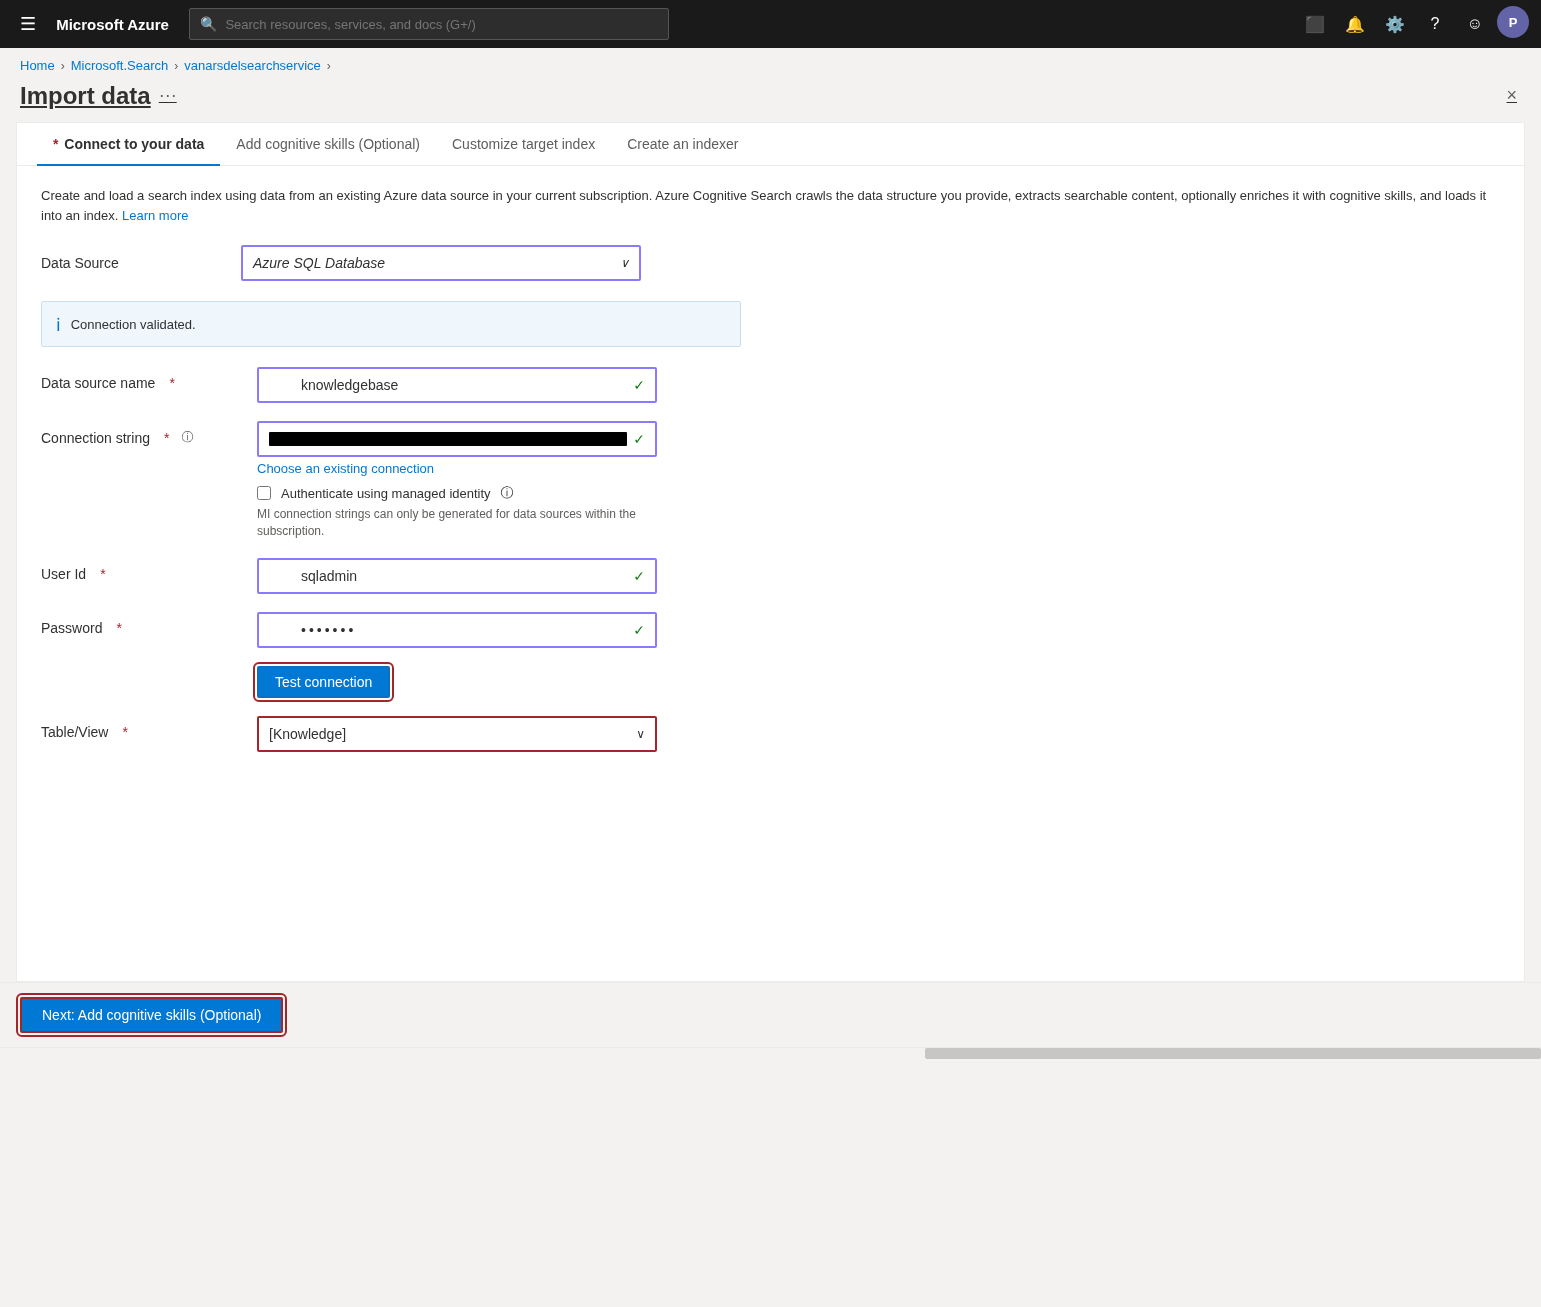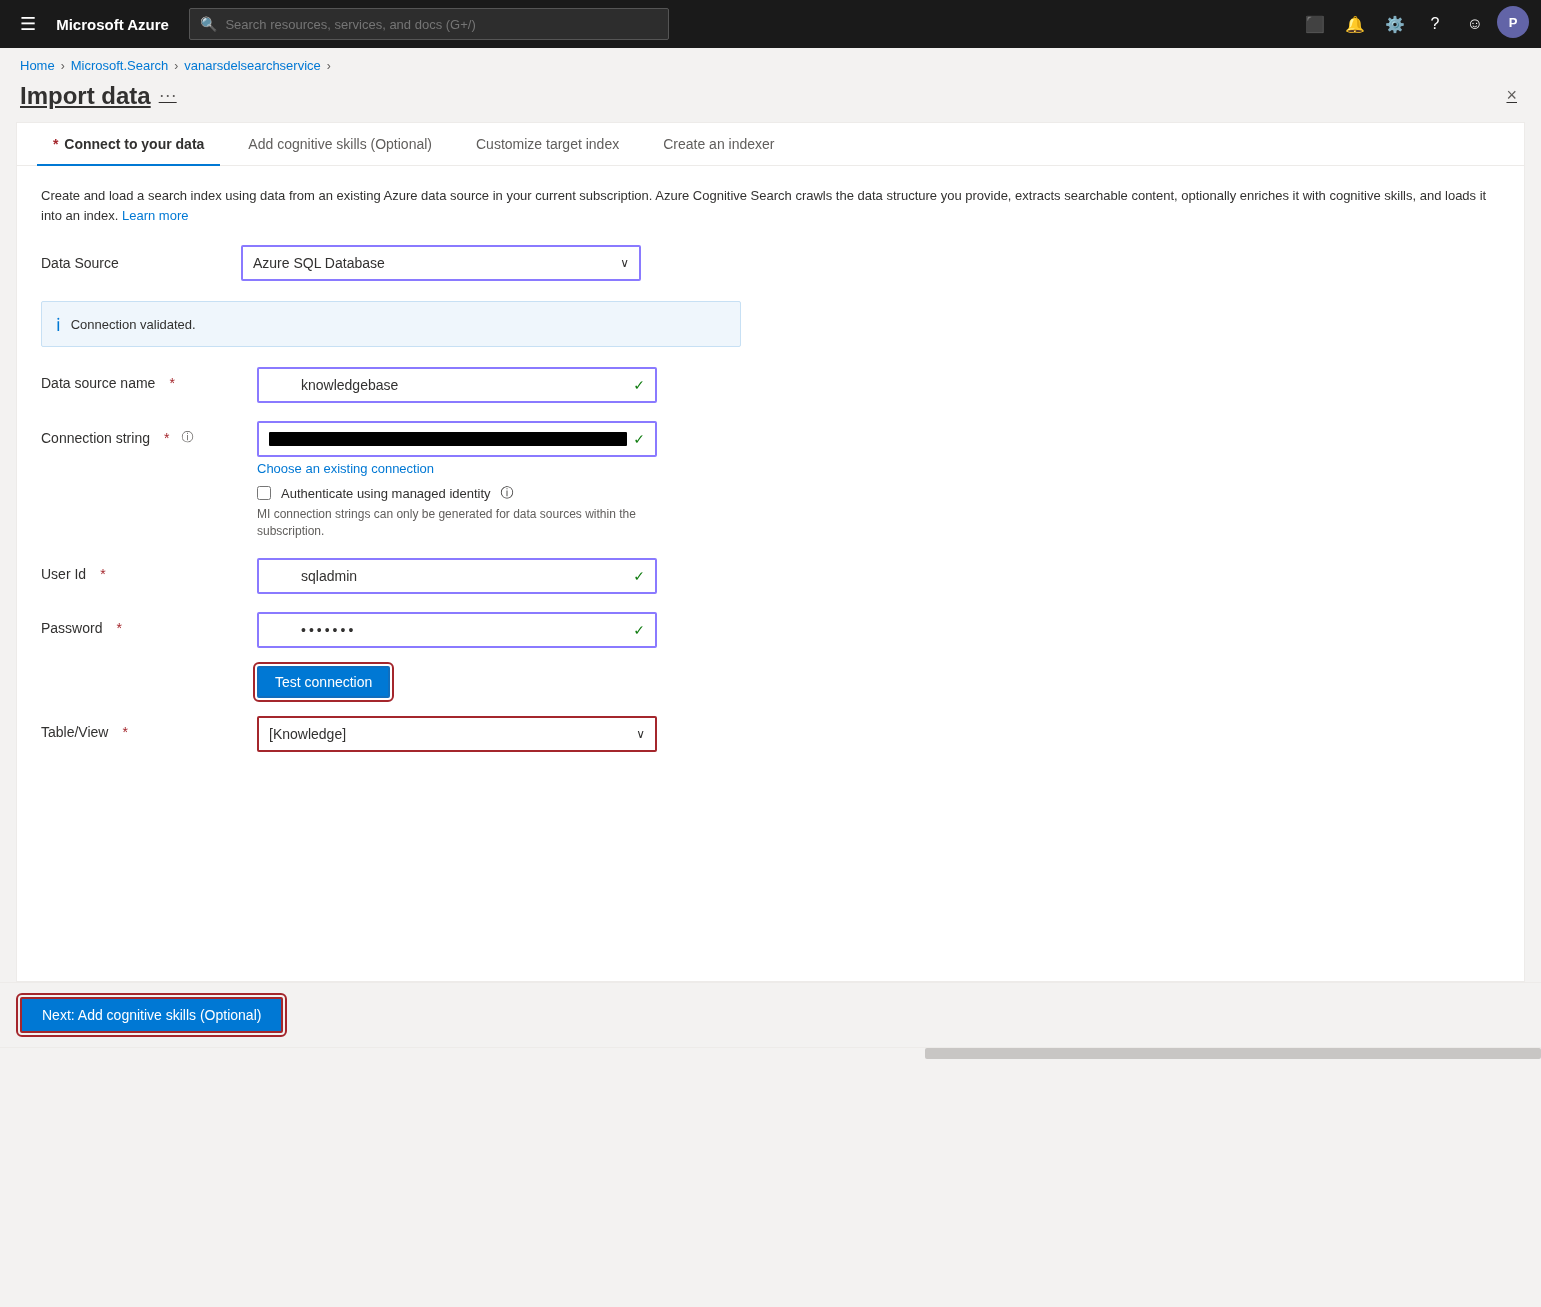--- a/index.html
+++ b/index.html
@@ -31,21 +31,21 @@
     
     .page-header { display: flex; align-items: center; padding: 4px 20px 12px; gap: 8px; text-decoration: underline; }
     .page-title { font-size: 24px; font-weight: 600; color: #323130; }
     .page-header-dots { color: #605e5c; font-size: 18px; cursor: pointer; }
     .page-close { margin-left: auto; color: #605e5c; font-size: 18px; cursor: pointer; padding: 4px; }
 
     
     .main-content { background: #fff; margin: 0 16px; border: 1px solid #edebe9; min-height: 860px; position: relative; }
 
     
-    .tabs { display: flex; border-bottom: 1px solid #edebe9; padding: 0 20px; gap: 12px; }
+    .tabs { display: flex; border-bottom: 1px solid #edebe9; padding: 0 20px; gap: 0; }
     .tab {
       padding: 12px 16px; font-size: 14px; cursor: pointer; color: #605e5c; border-bottom: 2px solid transparent;
       white-space: nowrap; position: relative; bottom: -1px;
     }
     .tab.active { color: #323130; border-bottom: 2px solid #0078d4; font-weight: 600; }
     .tab.active::before { content: '*'; color: #a4262c; margin-right: 2px; }
 
     
     .tab-content { padding: 20px 24px; }
 
@@ -121,21 +121,21 @@
       padding: 8px 20px; font-size: 14px; cursor: pointer; font-weight: 400;
       outline: 2px solid #a4262c; outline-offset: 2px;
     }
 
     
     .scroll-area { height: 12px; background: #f3f2f1; border-top: 1px solid #edebe9; position: relative; }
     .scroll-thumb { position: absolute; right: 0; width: 40%; height: 100%; background: #c8c6c4; border-radius: 2px; }
 
     .data-source-row { display: flex; align-items: center; margin-bottom: 20px; gap: 0; }
     .data-source-label { min-width: 200px; font-size: 14px; color: #323130; }
-    .data-source-dropdown { display: flex; align-items: center; border: 2px solid #8a7aff; border-radius: 2px; padding: 6px 10px; background: #fff; height: 36px; width: 400px; justify-content: space-between; cursor: pointer; font-size: 14px; }
+    .data-source-dropdown { display: flex; align-items: center; border: 2px solid #8a7aff; border-radius: 2px; padding: 6px 10px; background: #fff; height: 36px; width: 400px; justify-content: space-between; cursor: pointer; font-size: 14px; font-style: italic; }
   </style>
 </head>
 <body>
 
 <div class="topbar">
   <span class="topbar-menu">☰</span>
   <span class="topbar-logo">Microsoft Azure</span>
   <div class="topbar-search">
     <span class="topbar-search-icon">🔍</span>
     <input placeholder="Search resources, services, and docs (G+/)" style="">

